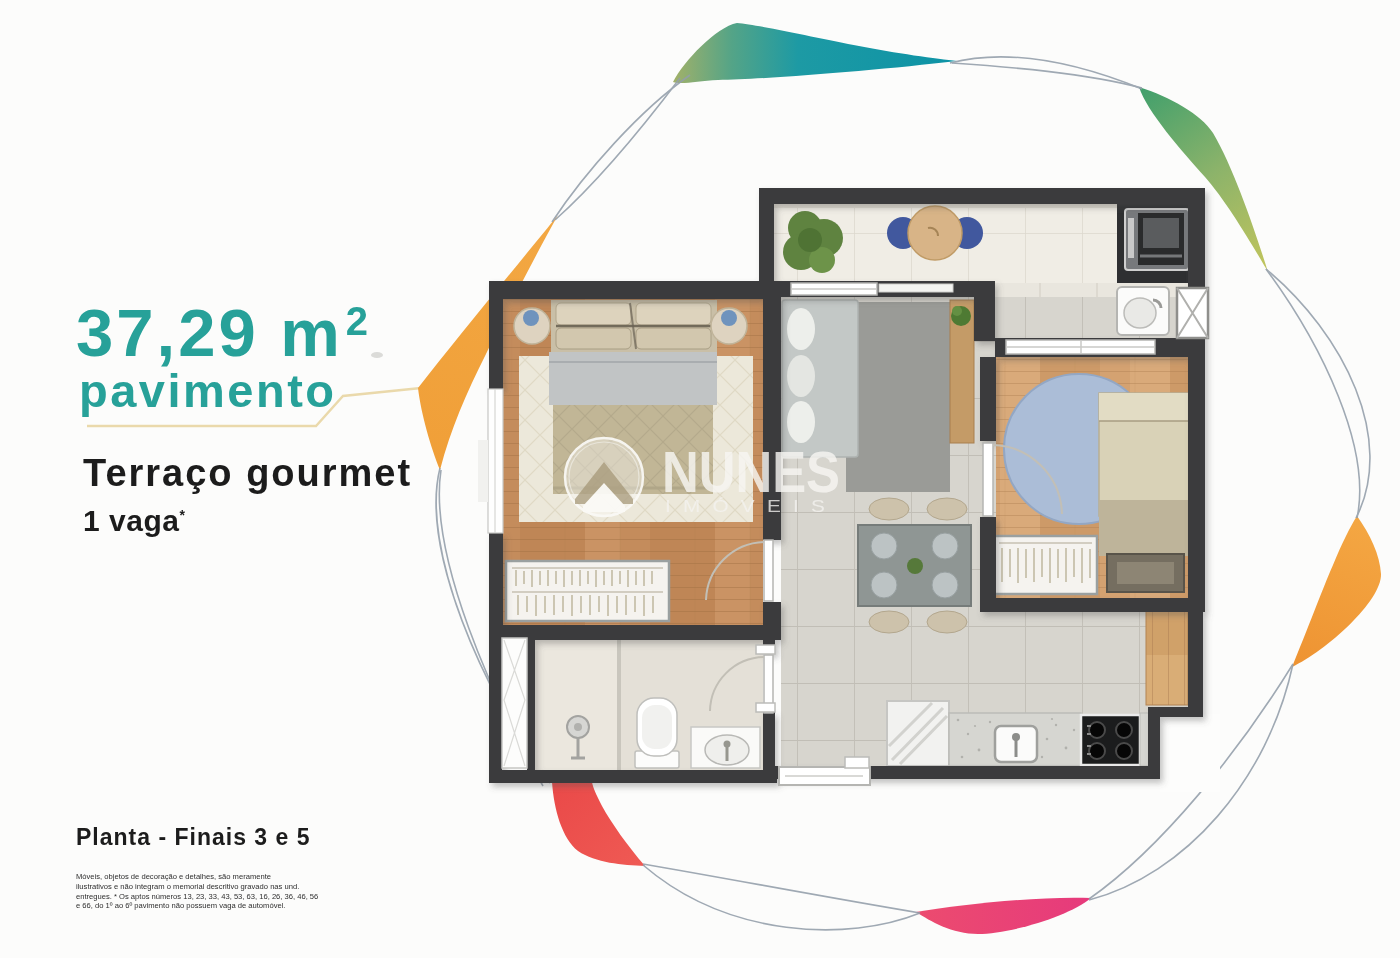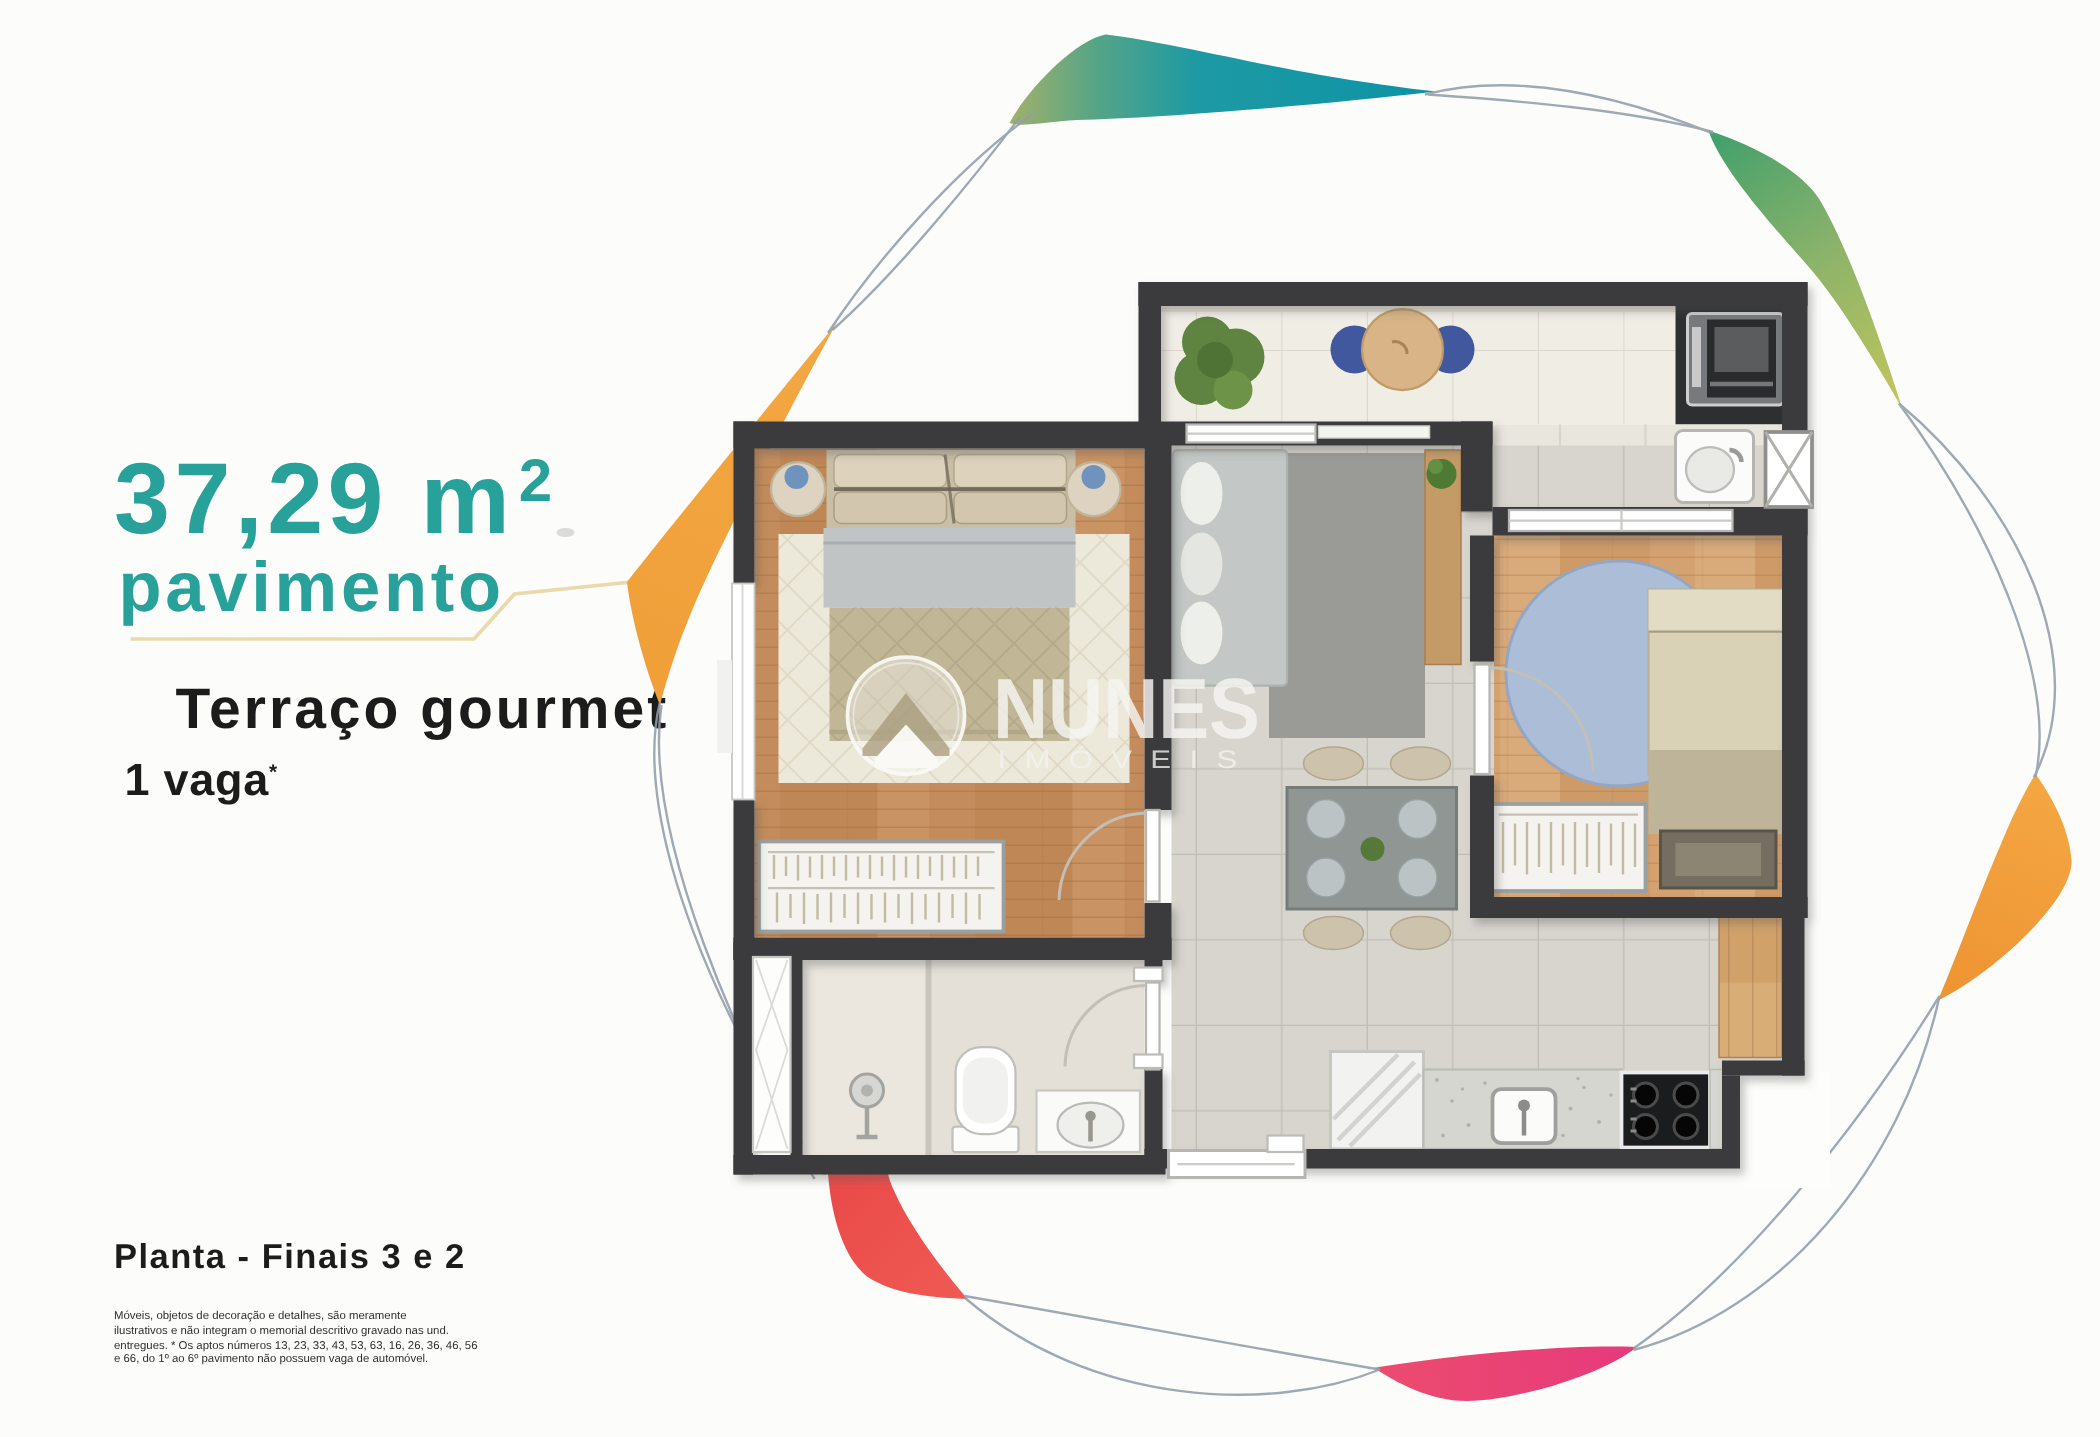--- a/index.html
+++ b/index.html
@@ -1,38 +1,38 @@
 <!DOCTYPE html>
 <html><head>
 <meta charset="utf-8">
 <style>
   html,body{margin:0;padding:0;background:#ffffff;}
   #page{position:relative;width:1400px;height:958px;overflow:hidden;background:#fcfcfb;font-family:"Liberation Sans",sans-serif;}
   #area{position:absolute;left:76px;top:294px;font-weight:bold;font-size:67px;letter-spacing:3px;color:#27a199;}
   #area sup{font-size:40px;vertical-align:21px;margin-left:3px;}
   #priv{position:absolute;left:79px;top:363px;font-weight:bold;font-size:47px;letter-spacing:2.5px;color:#27a199;}
-  #terr{position:absolute;left:83px;top:452px;font-weight:bold;font-size:38px;letter-spacing:2px;color:#1c1c1c;margin-left:34px;}
+  #terr{position:absolute;left:83px;top:452px;font-weight:bold;font-size:38px;letter-spacing:2px;color:#1c1c1c;}
   #vaga{position:absolute;left:83px;top:504px;font-weight:bold;font-size:30px;letter-spacing:0.5px;color:#1c1c1c;}
   #vaga sup{font-size:14px;}
   #planta{position:absolute;left:76px;top:824px;font-weight:bold;font-size:23px;letter-spacing:1px;color:#1c1c1c;}
   #fine{position:absolute;left:76px;top:872px;font-size:7.6px;line-height:9.8px;color:#2e2e2e;width:370px;filter:blur(0.35px);}
 </style>
 </head>
 <body>
 <div id="page">
 
 <div id="area">37,29 m<sup>2</sup></div>
 
 <div id="priv">pavimento</div>
 
 <div id="terr">Terraço gourmet</div>
 
 <div id="vaga">1 vaga<sup>*</sup></div>
 
-<div id="planta">Planta - Finais 3 e 2</div>
+<div id="planta">Planta - Finais 3 e 5</div>
 
 <div id="fine">Móveis, objetos de decoração e detalhes, são meramente<br>ilustrativos e não integram o memorial descritivo gravado nas und.<br>entregues. * Os aptos números 13, 23, 33, 43, 53, 63, 16, 26, 36, 46, 56<br>e 66, do 1º ao 6º pavimento não possuem vaga de automóvel.</div>
 <svg id="art" width="1400" height="958" viewBox="0 0 1400 958" style="position:absolute;left:0;top:0;">
 <defs>
   <linearGradient id="gTop" x1="668" y1="60" x2="957" y2="60" gradientUnits="userSpaceOnUse">
     <stop offset="0" stop-color="#a9b266"></stop>
           <stop offset="0.22" stop-color="#54a487"></stop>
     <stop offset="0.45" stop-color="#1d9aa4"></stop>
           <stop offset="1" stop-color="#0d93a6"></stop>
   </linearGradient>

